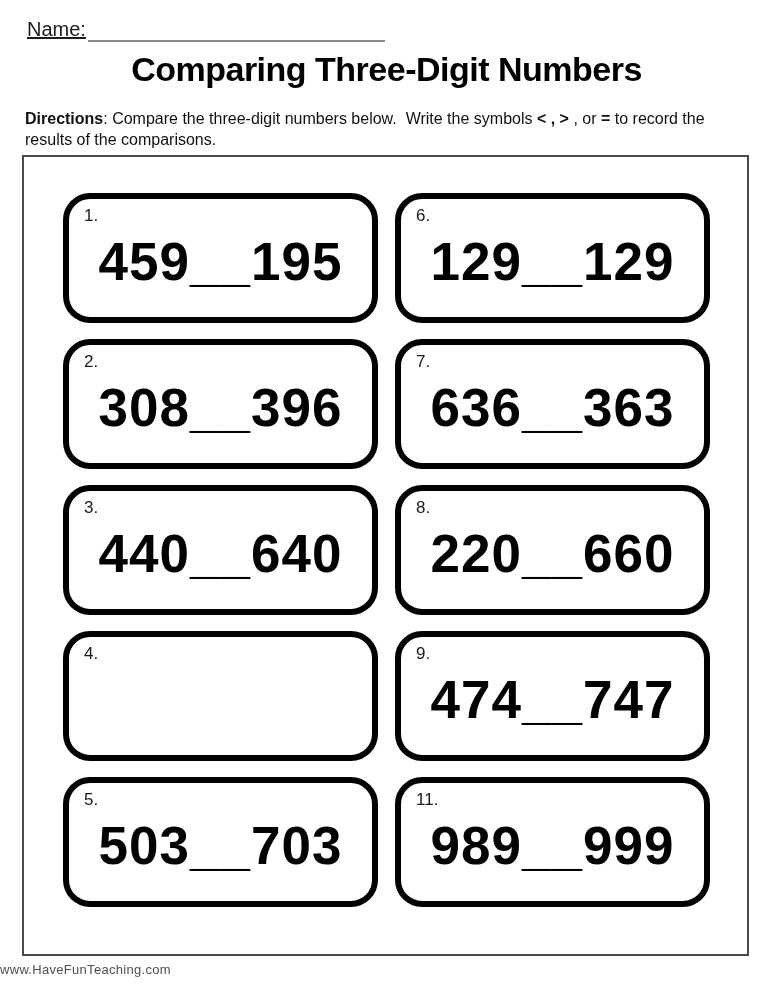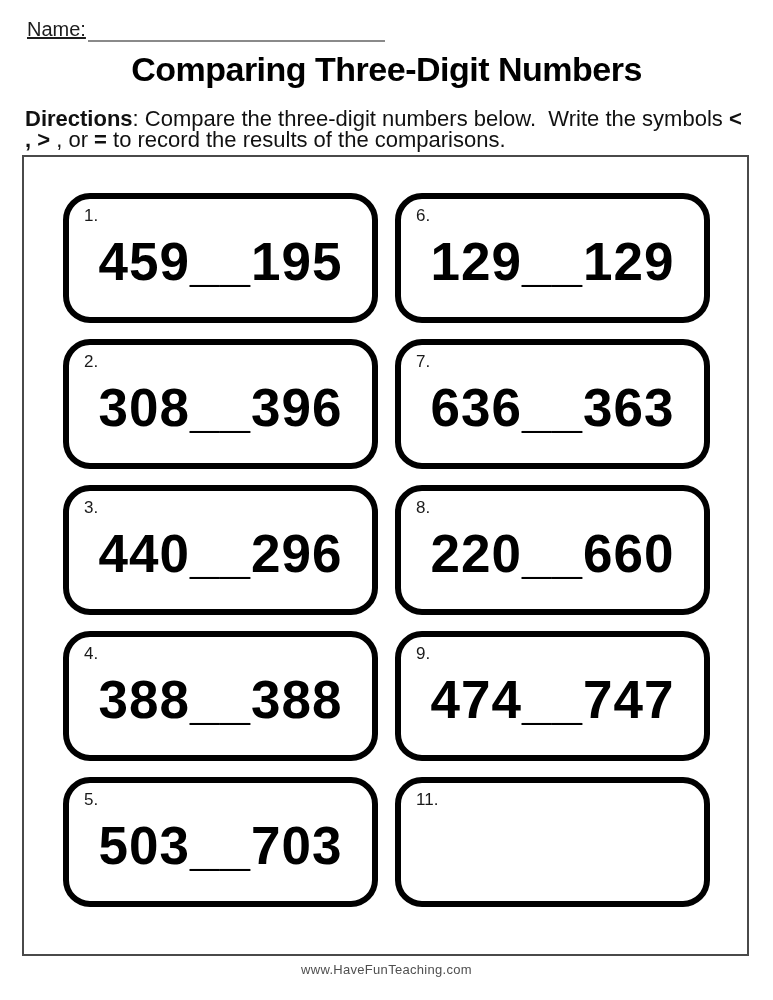--- a/index.html
+++ b/index.html
@@ -21,21 +21,21 @@
     border-bottom: 2px solid #8a8a8a;
   }
   .title {
     position: absolute; left: 0; top: 50px; width: 773px;
     text-align: center;
     font-size: 34px; font-weight: bold; letter-spacing: -0.5px;
     color: #000;
   }
   .directions {
     position: absolute; left: 25px; top: 108px; width: 726px;
-    font-size: 22px; line-height: 21px; color: #111;
+    font-size: 16px; line-height: 21px; color: #111;
     white-space: pre-wrap;
   }
   .directions .b { font-weight: bold; }
   .worksheet-box {
     position: absolute; left: 22px; top: 155px;
     width: 727px; height: 801px;
     border: 2px solid #4a4a4a;
     background: #fff;
   }
   .cards-grid {
@@ -61,21 +61,20 @@
   .card-expr {
     position: absolute; left: 0; right: 0; top: 34px;
     text-align: center;
     font-size: 53px; font-weight: 700;
     letter-spacing: 1px;
     color: #000;
     line-height: 1.1;
   }
   .footer {
     position: absolute; left: 0; top: 962px; width: 773px;
-    text-align: center;
     font-size: 13px; color: #4f4f4f;
     letter-spacing: 0.3px;
   }
 </style>
 </head>
 <body>
 
 <div class="name-row">Name:</div>
 <div class="name-line"></div>
 
@@ -91,26 +90,25 @@
       <div class="card-expr"><span>459</span><span>__</span><span>195</span></div>
     </div>
 
     <div class="card">
       <span class="card-num">2.</span>
       <div class="card-expr"><span>308</span><span>__</span><span>396</span></div>
     </div>
 
     <div class="card">
       <span class="card-num">3.</span>
-      <div class="card-expr"><span>440</span><span>__</span><span>296</span></div>
+      <div class="card-expr"><span>440</span><span>__</span><span>640</span></div>
     </div>
 
     <div class="card">
       <span class="card-num">4.</span>
-      <div class="card-expr"><span>388</span><span>__</span><span>388</span></div>
     </div>
 
     <div class="card">
       <span class="card-num">5.</span>
       <div class="card-expr"><span>503</span><span>__</span><span>703</span></div>
     </div>
 
     <div class="card">
       <span class="card-num">6.</span>
       <div class="card-expr"><span>129</span><span>__</span><span>129</span></div>
@@ -126,18 +124,19 @@
       <div class="card-expr"><span>220</span><span>__</span><span>660</span></div>
     </div>
 
     <div class="card">
       <span class="card-num">9.</span>
       <div class="card-expr"><span>474</span><span>__</span><span>747</span></div>
     </div>
 
     <div class="card">
       <span class="card-num">11.</span>
+      <div class="card-expr"><span>989</span><span>__</span><span>999</span></div>
     </div>
 
   </div>
 </div>
 
 <div class="footer">www.HaveFunTeaching.com</div>
 
 </body></html>

